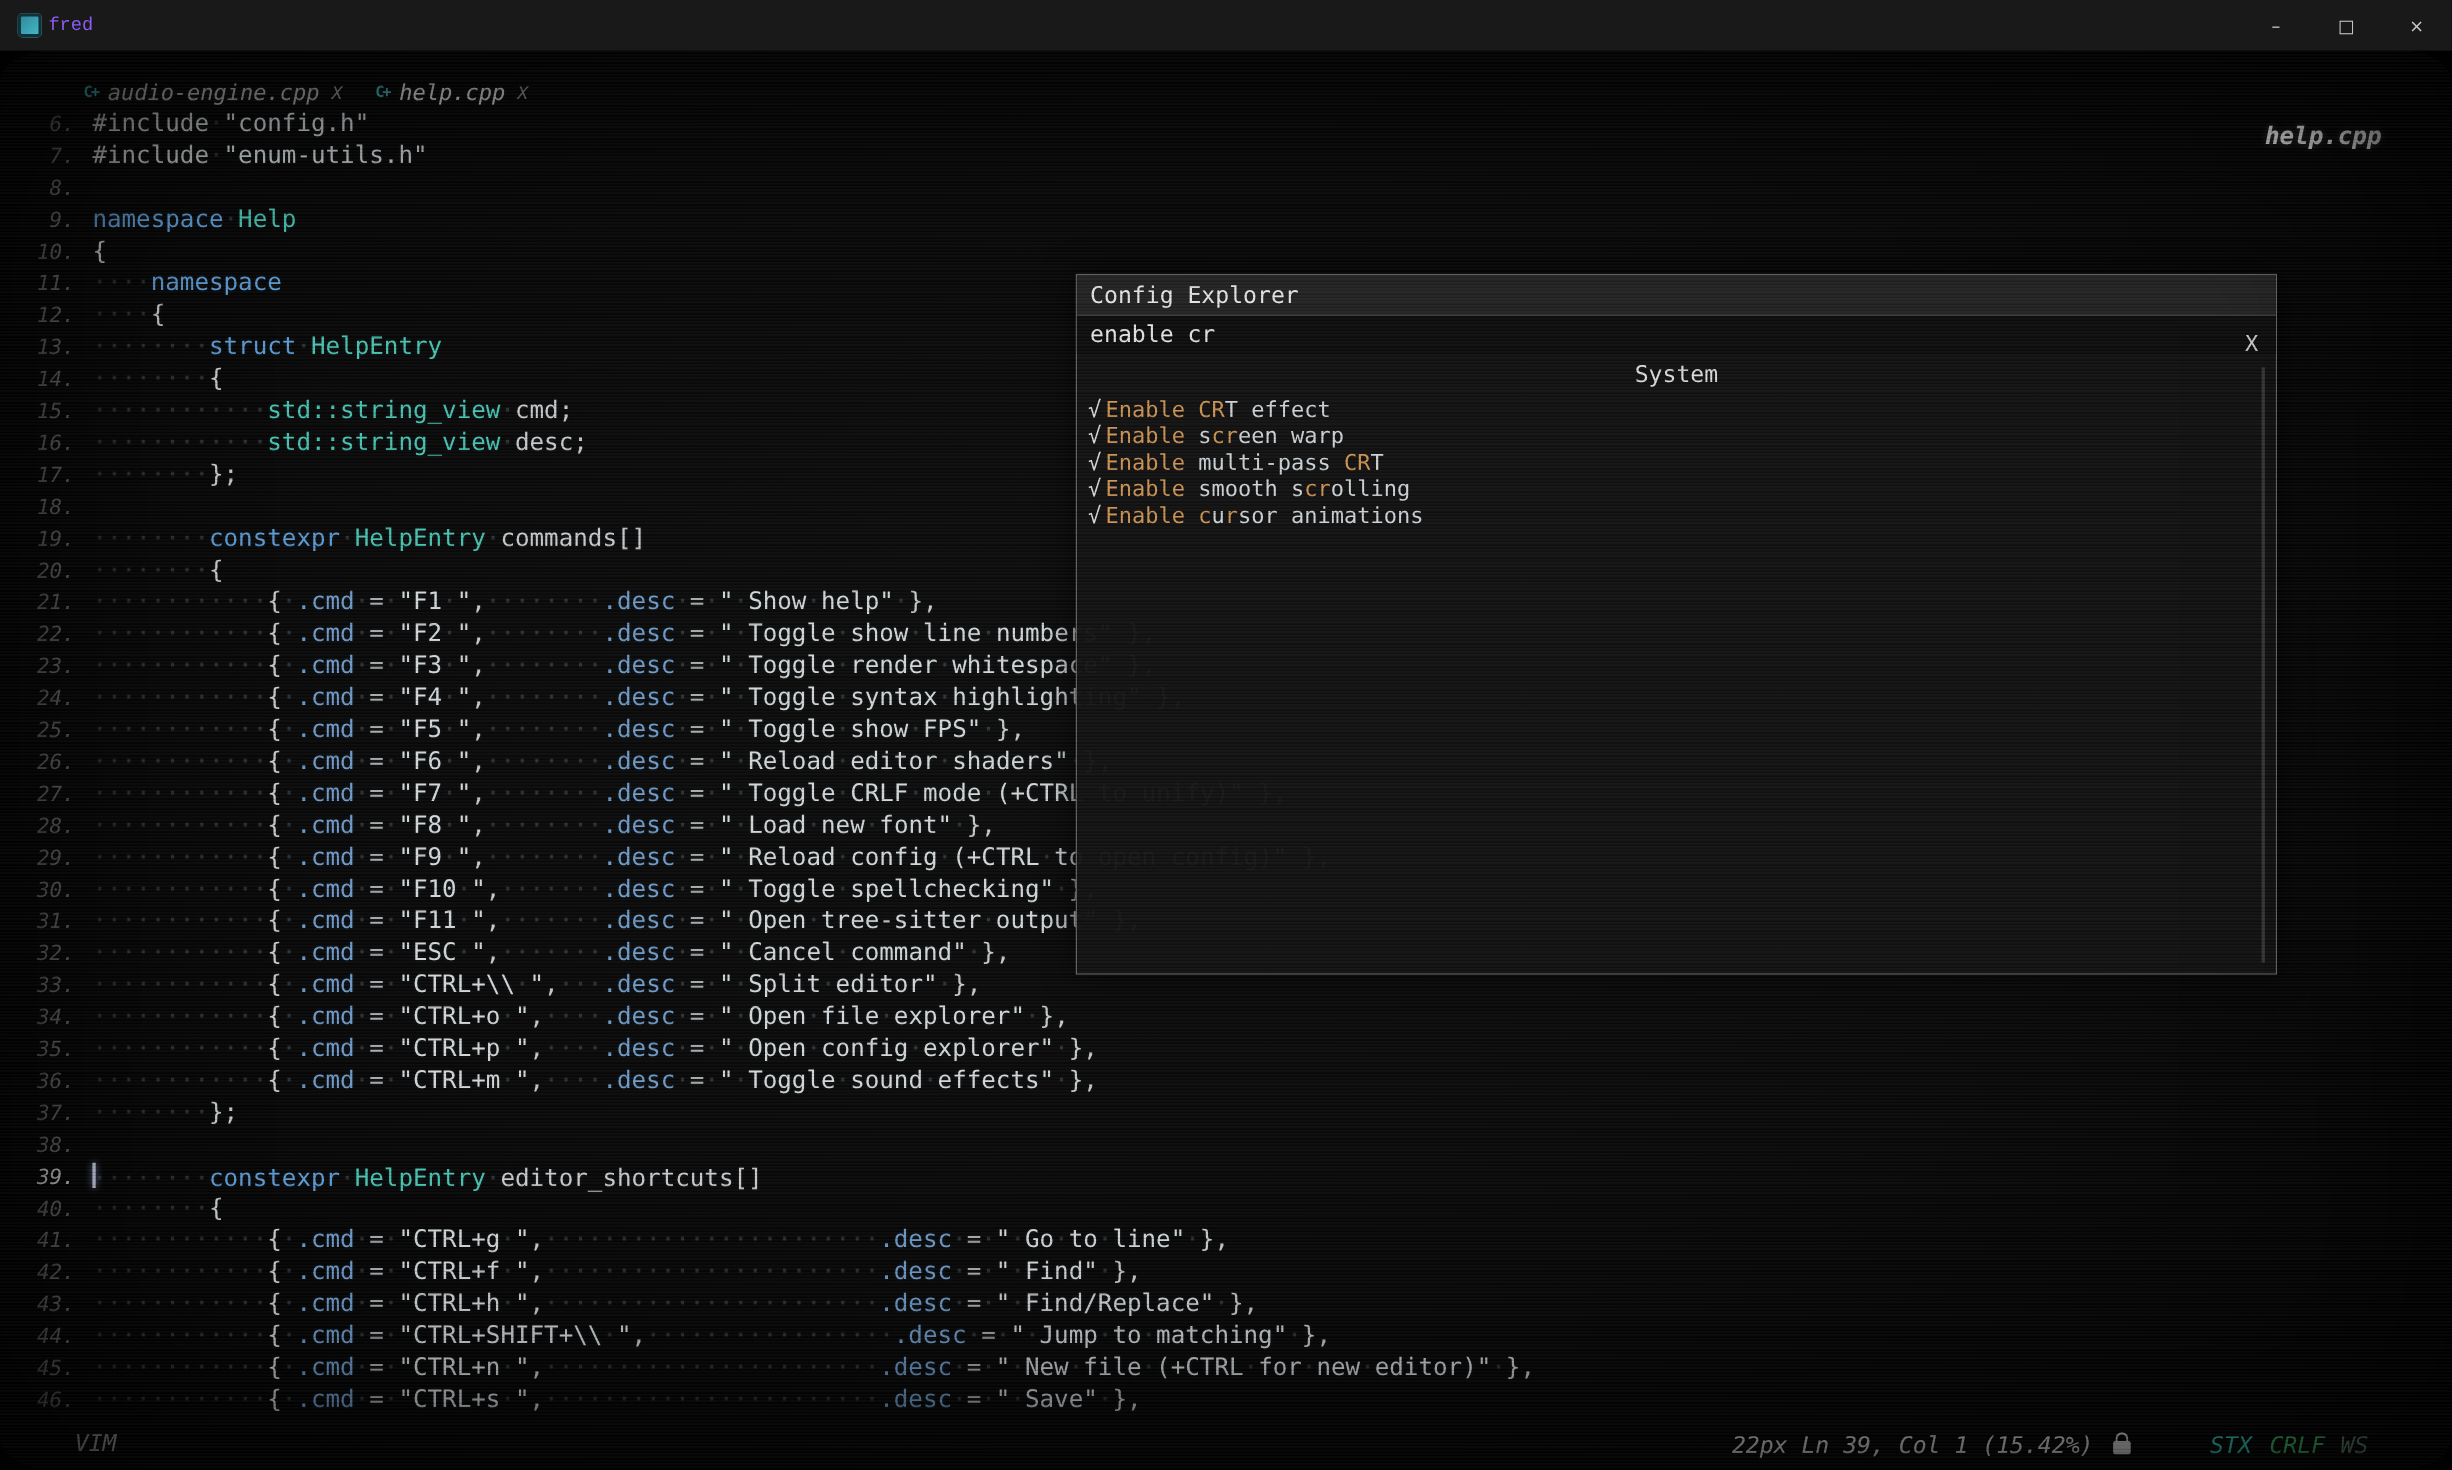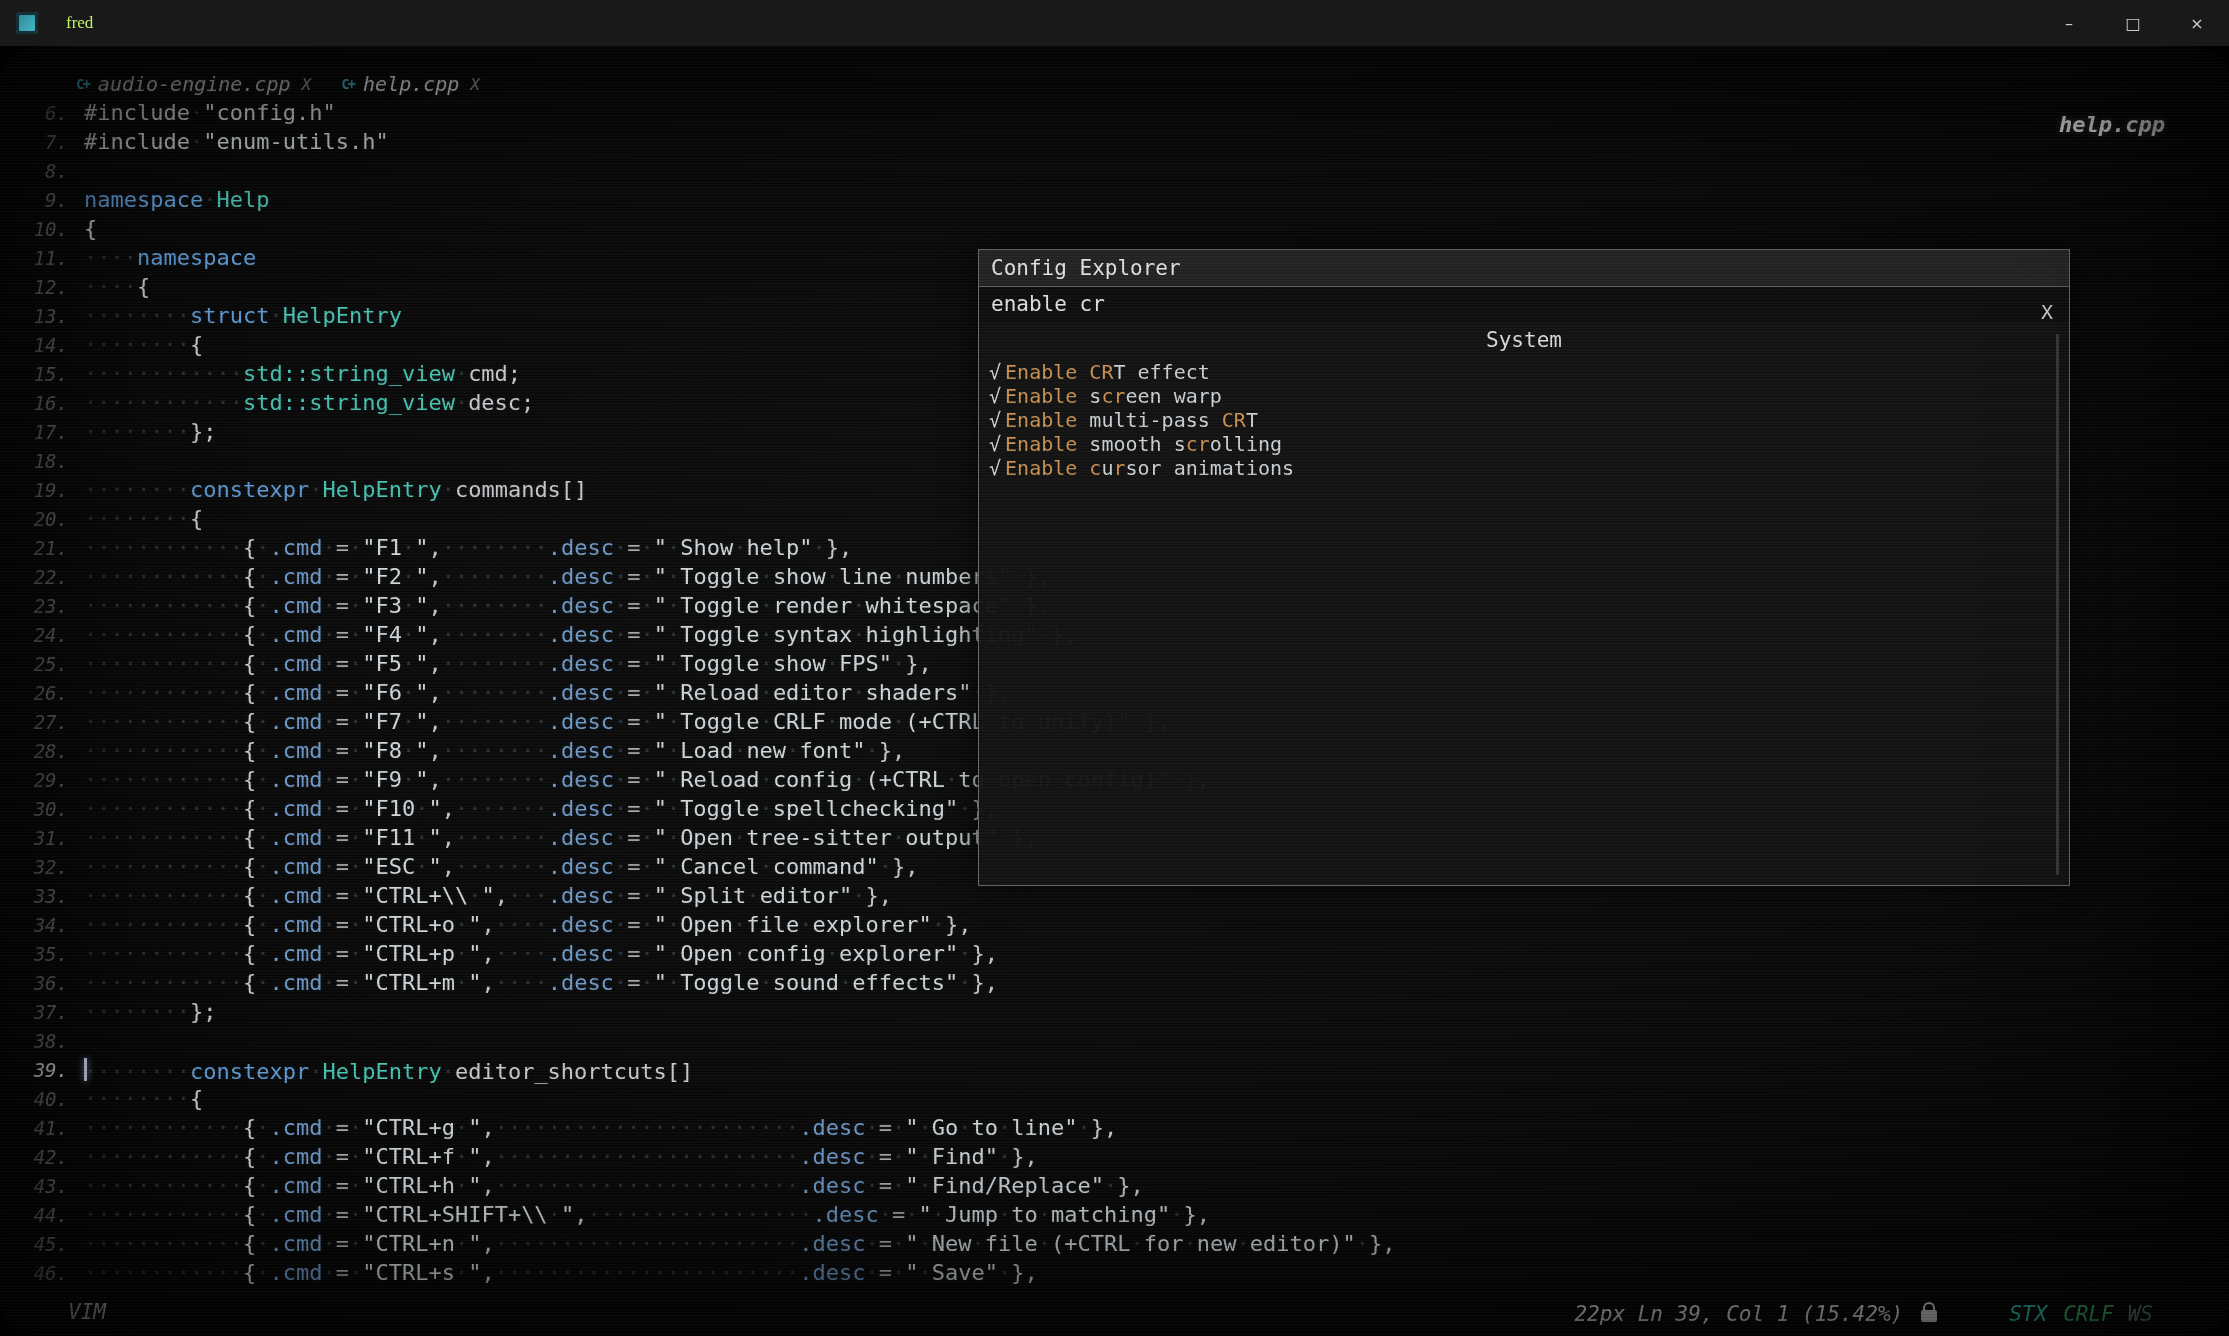--- a/index.html
+++ b/index.html
@@ -12,21 +12,21 @@
   
   .titlebar {
     position:absolute; top:0; left:0; right:0; height:46px;
     background:#191919; display:flex; align-items:center; z-index:60;
   }
   .app-icon {
     width:22px; height:22px; margin-left:16px; border-radius:4px;
     background:linear-gradient(135deg,#2e7e96,#47c2c9);
     box-shadow:inset 0 0 0 3px #123036;
   }
-  .app-title { margin-left:28px; font-family:Liberation Serif, serif; font-size:17px; color:#bef264; }
+  .app-title { margin-left:6px; font-family:Liberation Mono, monospace; font-size:17px; color:#8b5cf6; }
   .win-controls { margin-left:auto; display:flex; height:100%; }
   .win-btn {
     width:64px; height:100%; display:flex; align-items:center; justify-content:center;
     color:#c9c9c9; font-size:16px; cursor:pointer; font-family:"DejaVu Sans",sans-serif;
   }
 
   
   .screen {
     position:absolute; top:46px; left:0; right:0; bottom:0;
     background:radial-gradient(ellipse at 50% 45%, #0d0e0d 0%, #090909 55%, #020202 100%);

